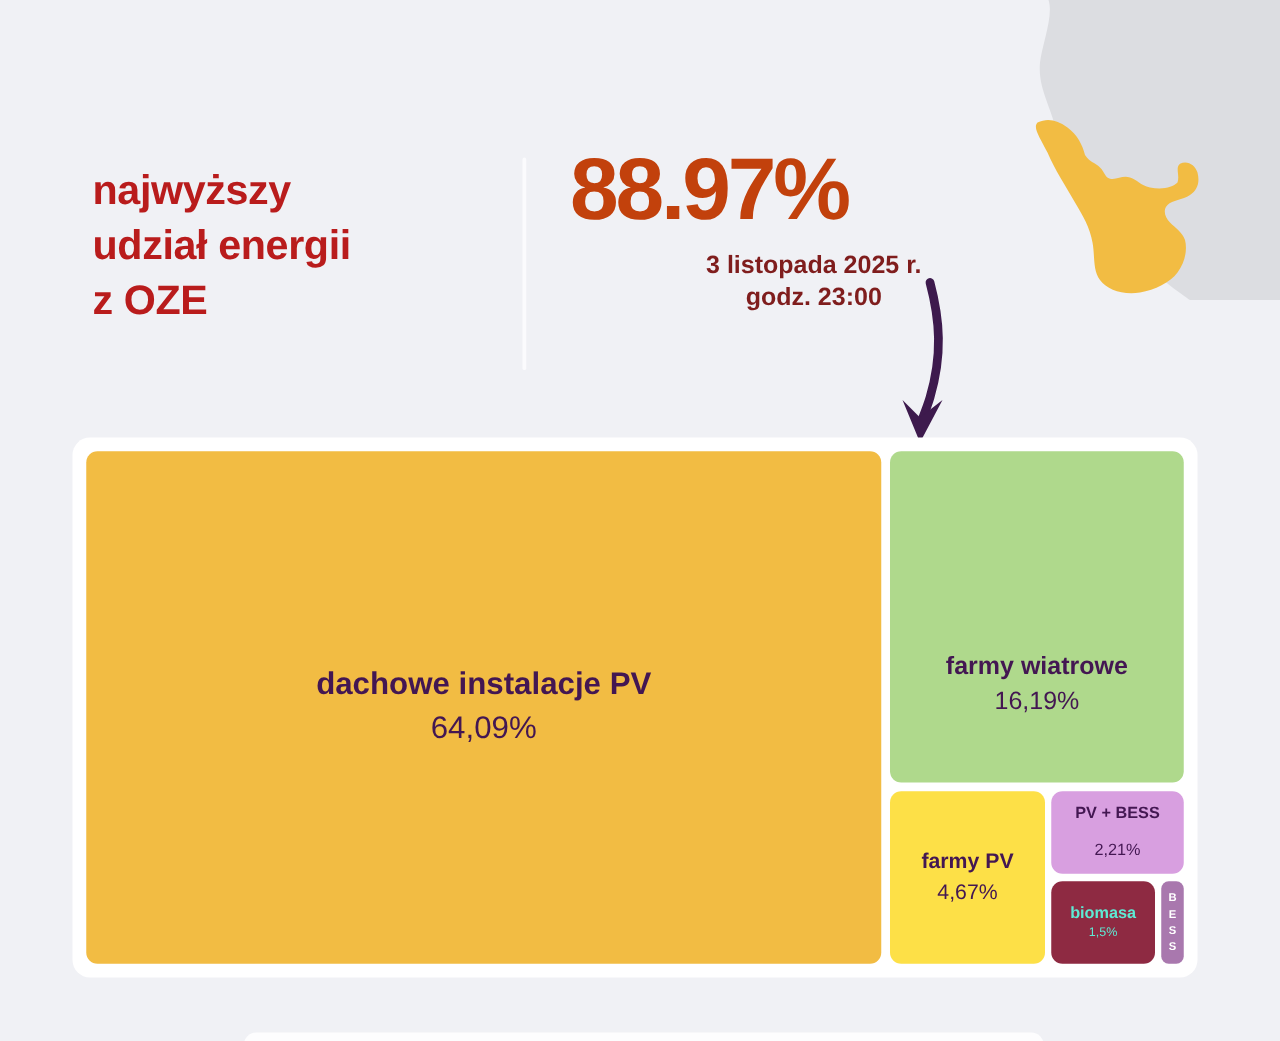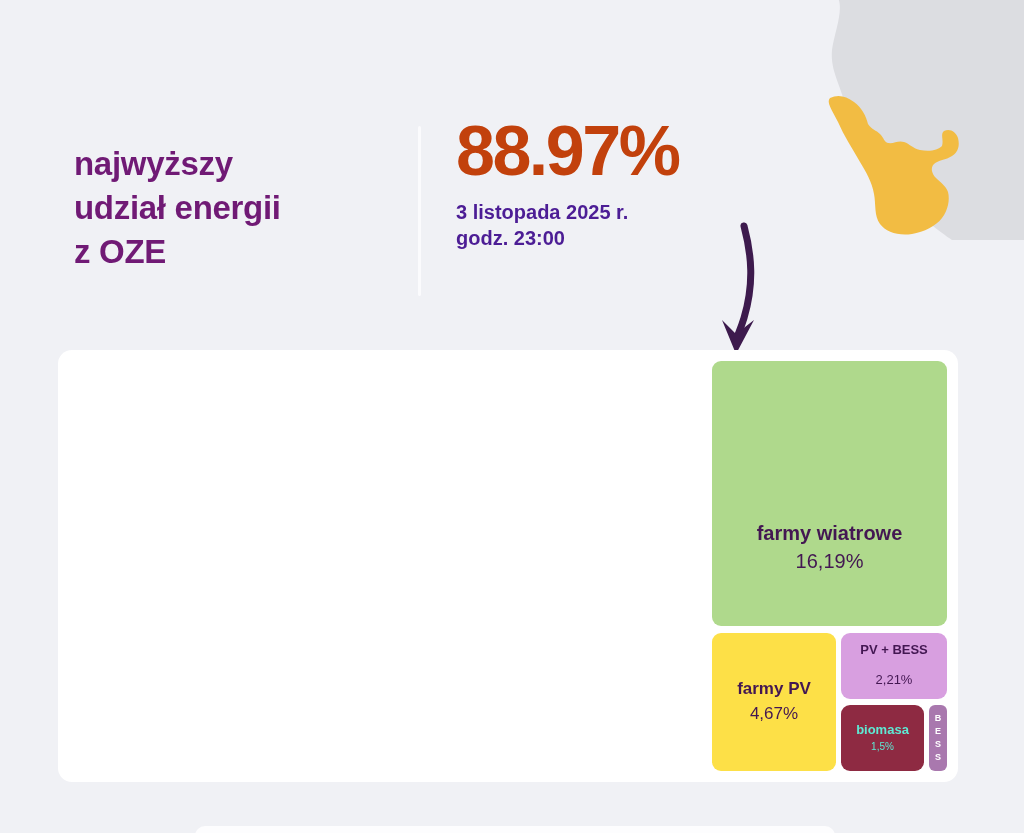--- a/index.html
+++ b/index.html
@@ -31,26 +31,26 @@
     position: absolute;
     top: 118px;
     left: 74px;
     width: 770px;
     height: 190px;
   }
 
   #headline {
     position: absolute;
     left: 0;
-    top: 24px;
+    top: 12px;
     width: 330px;
     font-size: 33px;
     font-weight: bold;
     line-height: 1.33;
-    color: #701a75;
+    color: #b91c1c;
     letter-spacing: -0.3px;
   }
   #headline .hl-line { display: block; }
 
   #header-divider {
     position: absolute;
     left: 344px;
     top: 8px;
     width: 3px;
     height: 170px;
@@ -71,21 +71,22 @@
     font-weight: bold;
     color: #c2410c;
     letter-spacing: -2.5px;
   }
 
   #stat-date {
     margin-top: 14px;
     font-size: 20px;
     font-weight: bold;
     line-height: 1.3;
-    color: #4c1d95;
+    color: #7f1d1d;
+    text-align: center;
   }
   #stat-date span { display: block; }
 
   
   #arrow-annotation {
     position: absolute;
     left: 700px;
     top: 214px;
     width: 120px;
     height: 150px;
@@ -241,20 +242,24 @@
 </div>
 
 <svg id="arrow-annotation" viewBox="0 0 120 150" xmlns="http://www.w3.org/2000/svg">
   <path d="M44,12 C52,42 54,70 44,104 C41,114 38,120 36,126" stroke="#3d1a4d" stroke-width="7" fill="none" stroke-linecap="round"></path>
   <path fill="#3d1a4d" d="M36,140 L22,106 L36,120 L54,106 Z"></path>
 </svg>
 
 <div id="treemap-card">
   <div id="treemap">
 
+    <div class="tile" id="tile-rooftop-pv">
+      <span class="tile-name">dachowe instalacje PV</span>
+      <span class="tile-value">64,09%</span>
+    </div>
 
     <div class="tile" id="tile-wind-farms">
       <span class="tile-name">farmy wiatrowe</span>
       <span class="tile-value">16,19%</span>
     </div>
 
     <div class="tile" id="tile-pv-farms">
       <span class="tile-name">farmy PV</span>
       <span class="tile-value">4,67%</span>
     </div>

